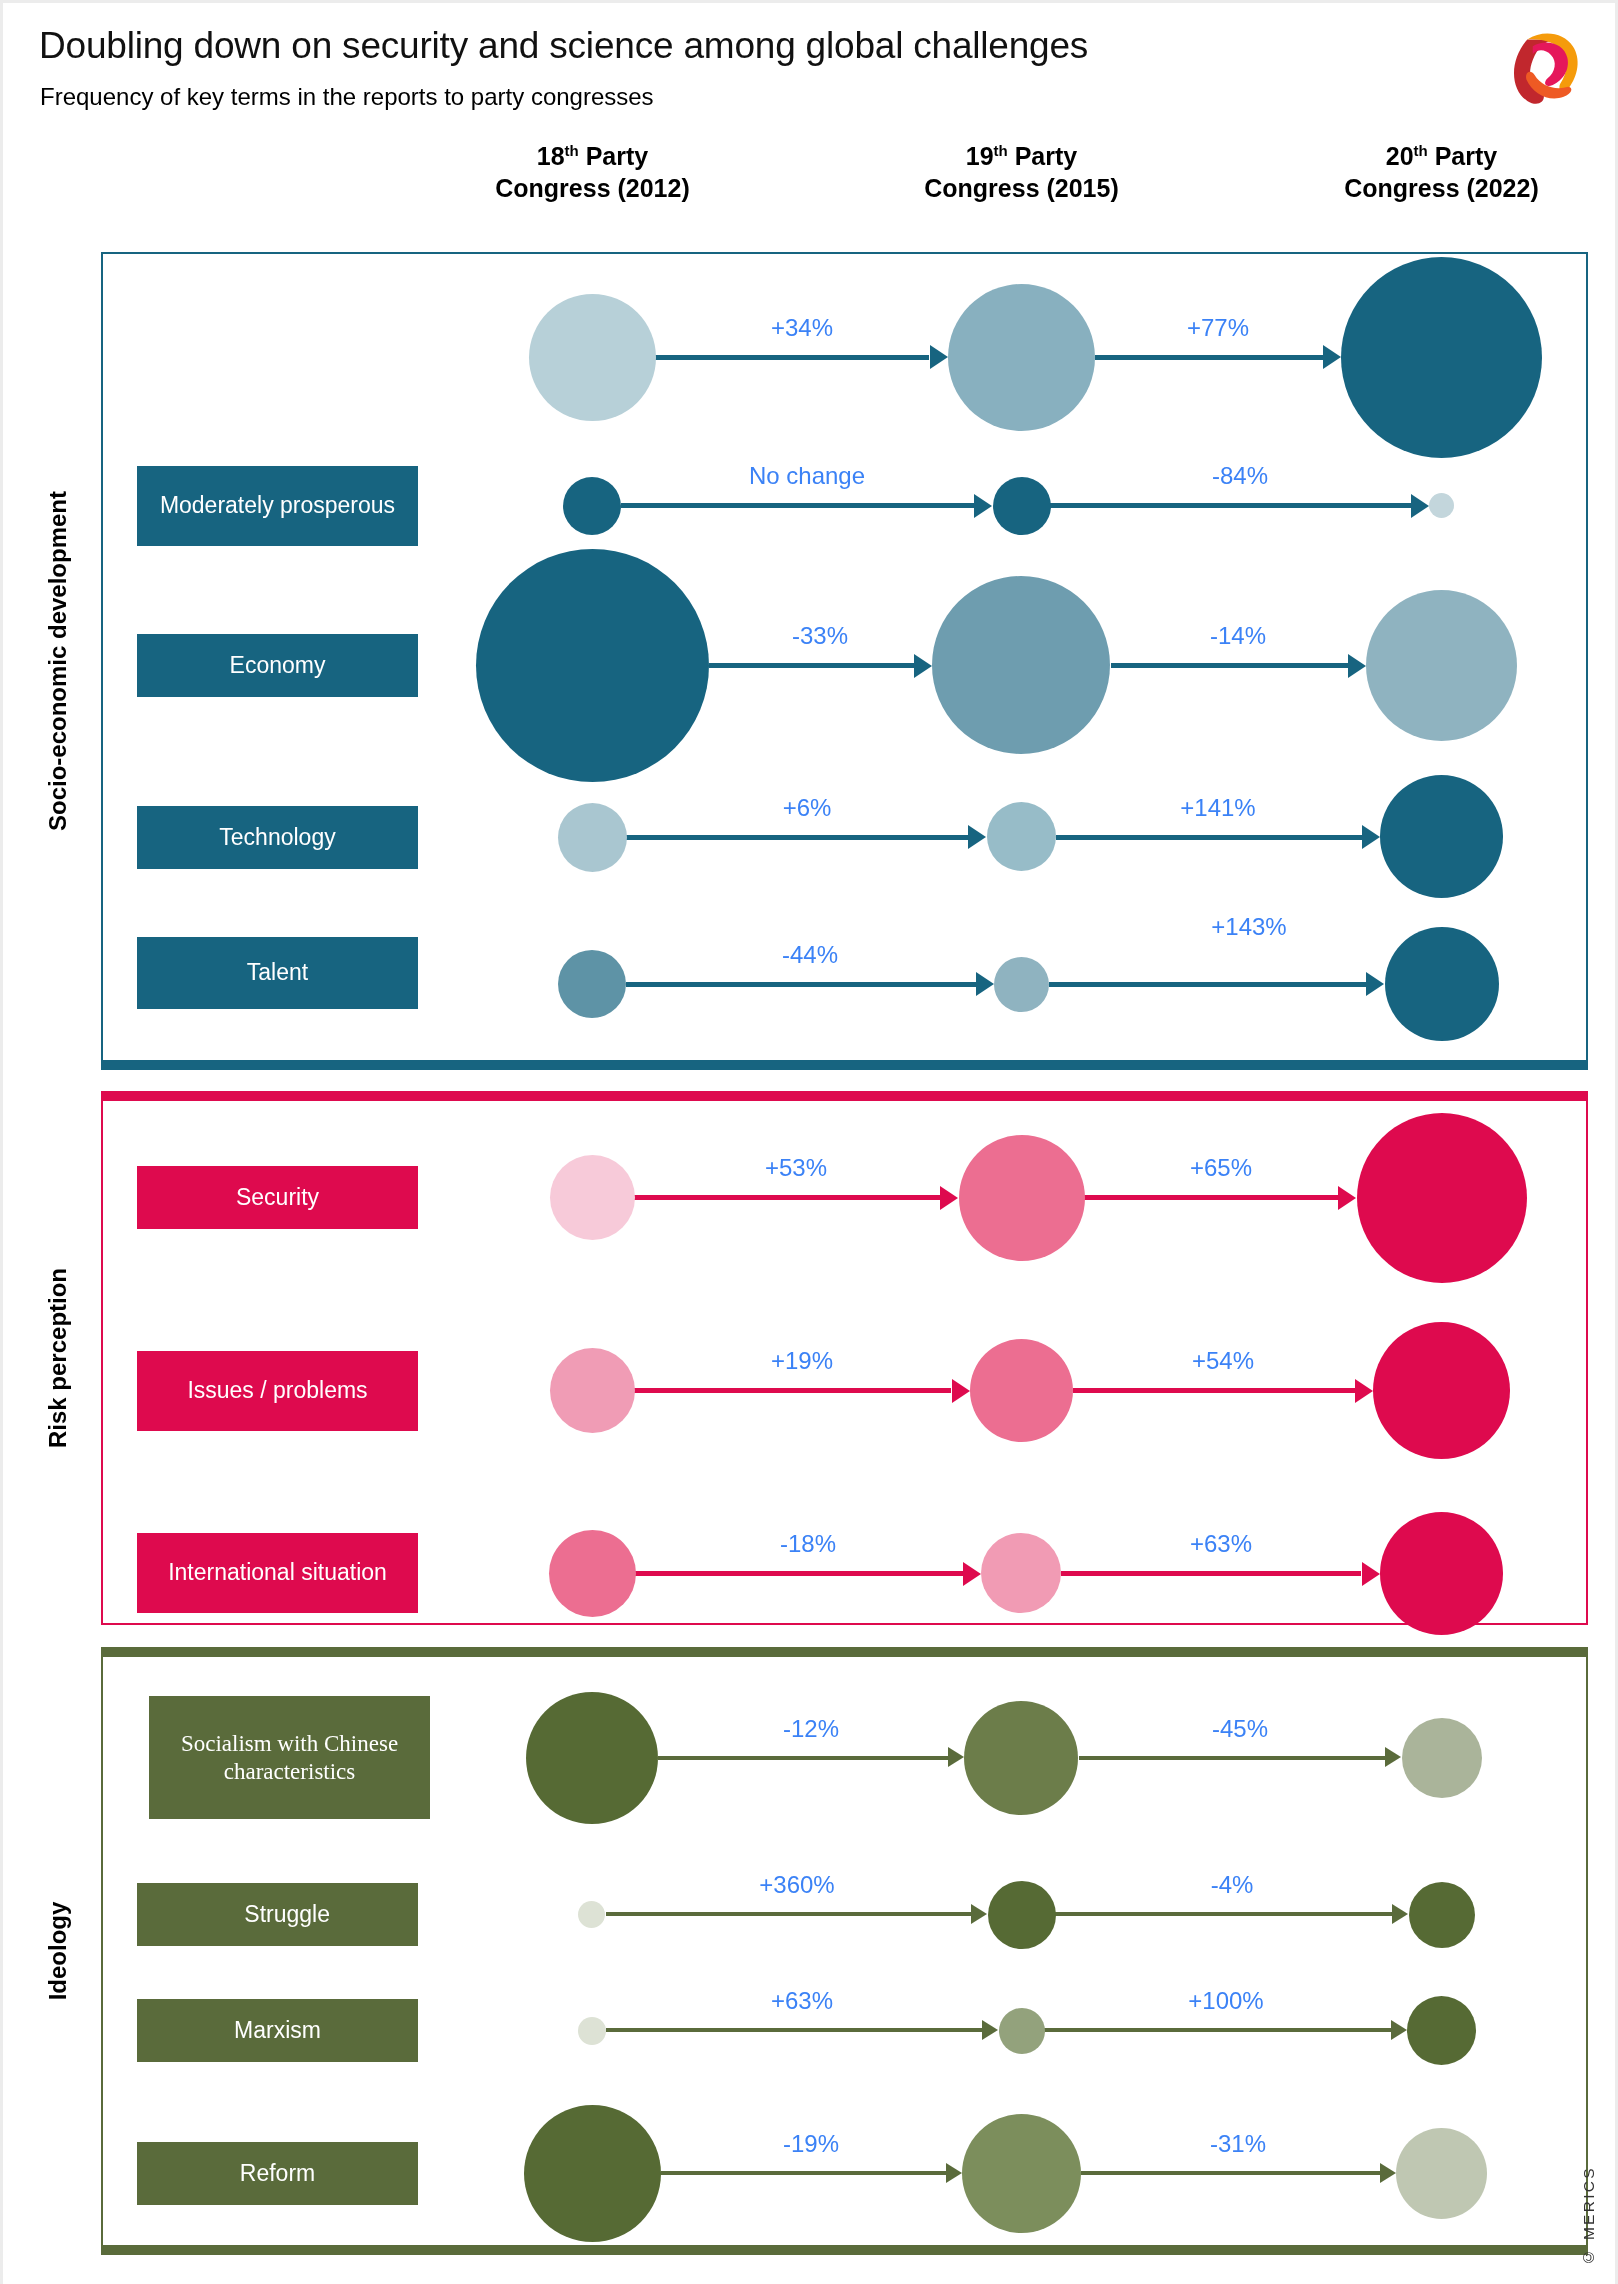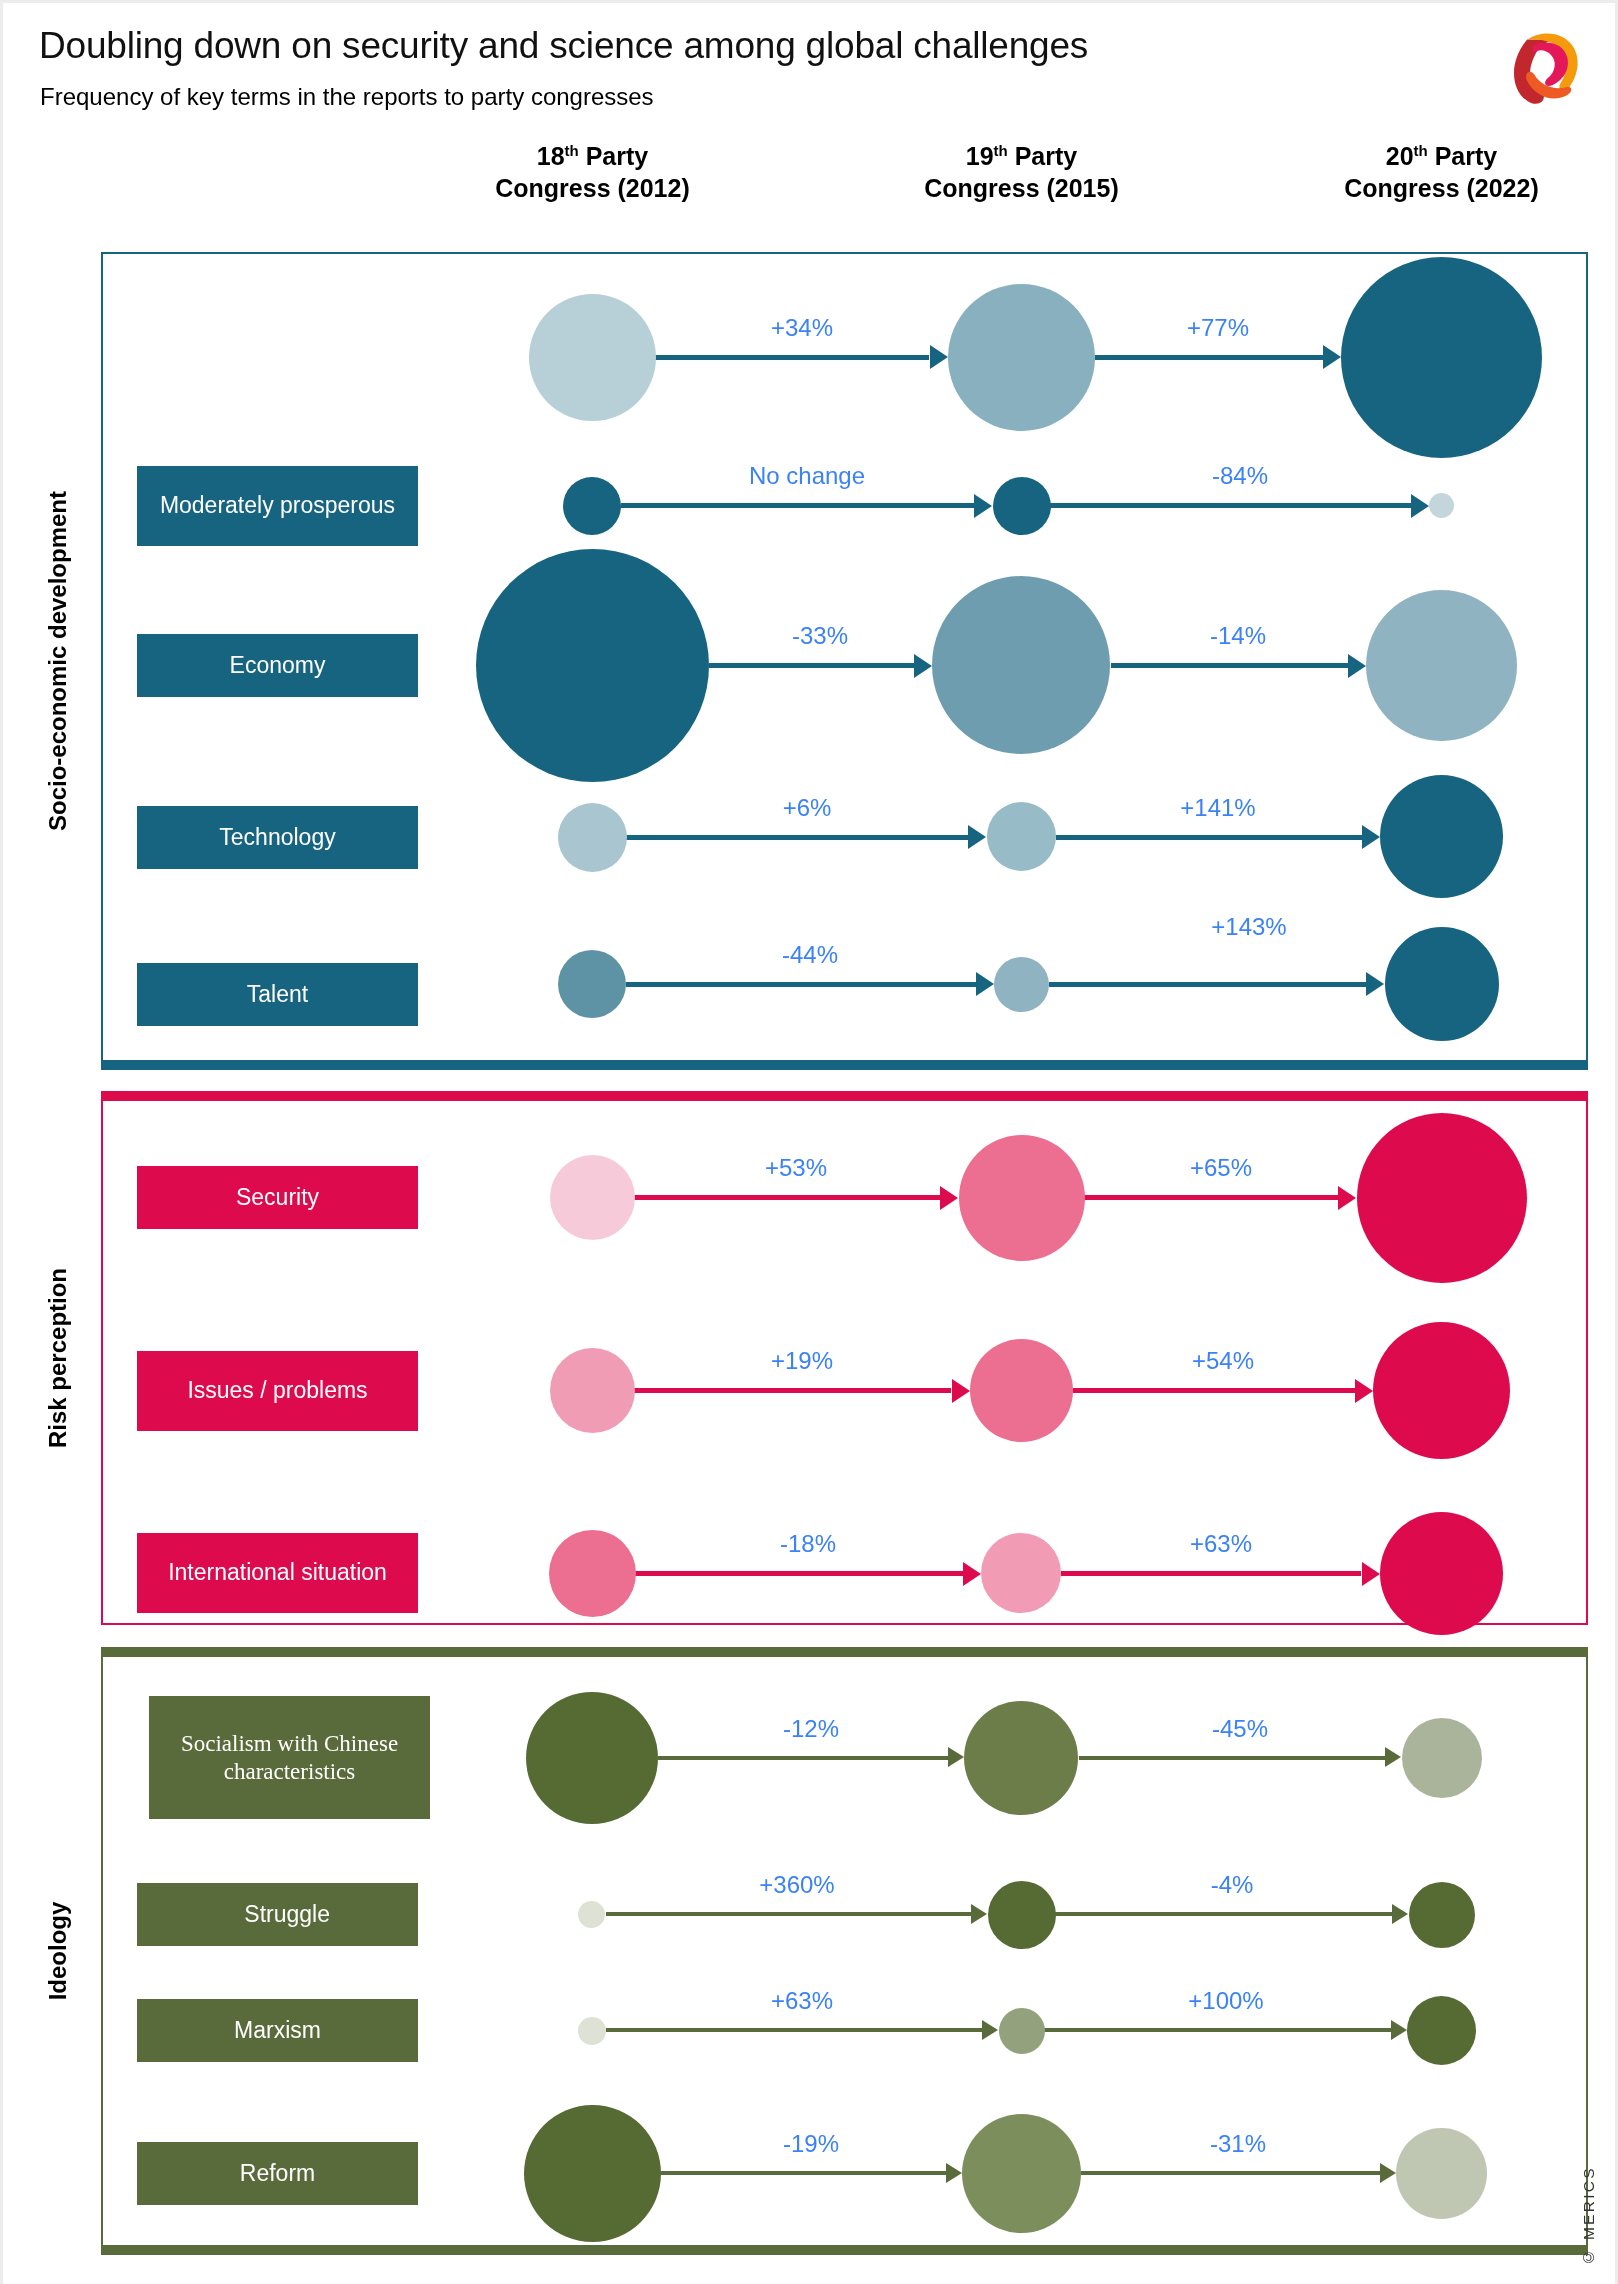--- a/index.html
+++ b/index.html
@@ -162,21 +162,21 @@
         </div>
         <div class="conn" style="left: 525px; top: 583px; width: 342px;"></div>
         <div class="arrowhead" style="left: 867px; top: 573px;"></div>
         <div class="deltalabel" style="left: 706px; top: 542px;">+6%</div>
         <div class="conn" style="left: 955px; top: 583px; width: 306px;"></div>
         <div class="arrowhead" style="left: 1261px; top: 573px;"></div>
         <div class="deltalabel" style="left: 1117px; top: 542px;">+141%</div>
         <div class="bubble" style="width: 69px; height: 69px; left: 457px; top: 551px; background: rgb(169, 198, 208);"></div>
         <div class="bubble" style="width: 69px; height: 69px; left: 886px; top: 550px; background: rgb(151, 188, 200);"></div>
         <div class="bubble" style="width: 123px; height: 123px; left: 1279px; top: 523px; background: rgb(23, 100, 128);"></div>
-        <div class="rowlabel" style="left: 36px; height: 63px; top: 711px;">
+        <div class="rowlabel" style="left: 36px; height: 72px; top: 685px;">
           <span>Talent</span>
         </div>
         <div class="conn" style="left: 525px; top: 730px; width: 350px;"></div>
         <div class="arrowhead" style="left: 875px; top: 720px;"></div>
         <div class="deltalabel" style="left: 709px; top: 689px;">-44%</div>
         <div class="conn" style="left: 948px; top: 730px; width: 317px;"></div>
         <div class="arrowhead" style="left: 1265px; top: 720px;"></div>
         <div class="deltalabel" style="left: 1116px; top: 661px; margin-left: 32px;">+143%</div>
         <div class="bubble" style="width: 68px; height: 68px; left: 457px; top: 698px; background: rgb(94, 147, 166);"></div>
         <div class="bubble" style="width: 55px; height: 55px; left: 893px; top: 705px; background: rgb(143, 179, 192);"></div>

